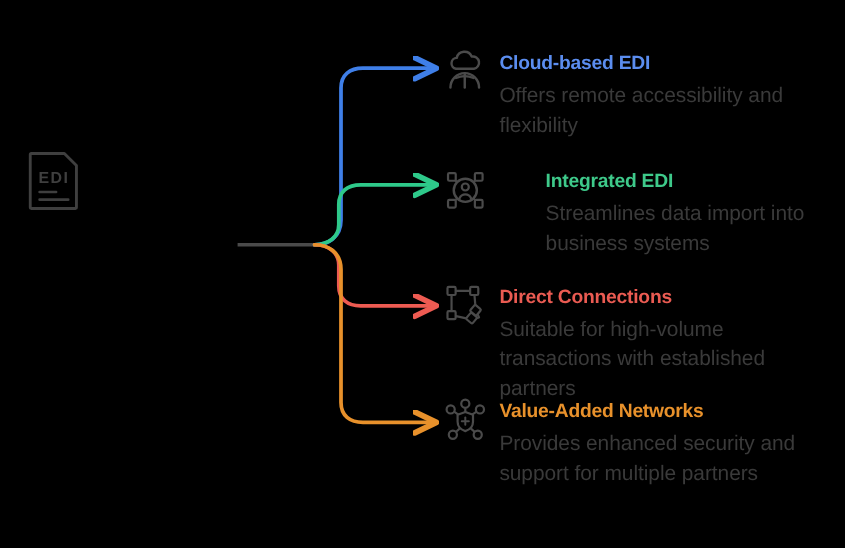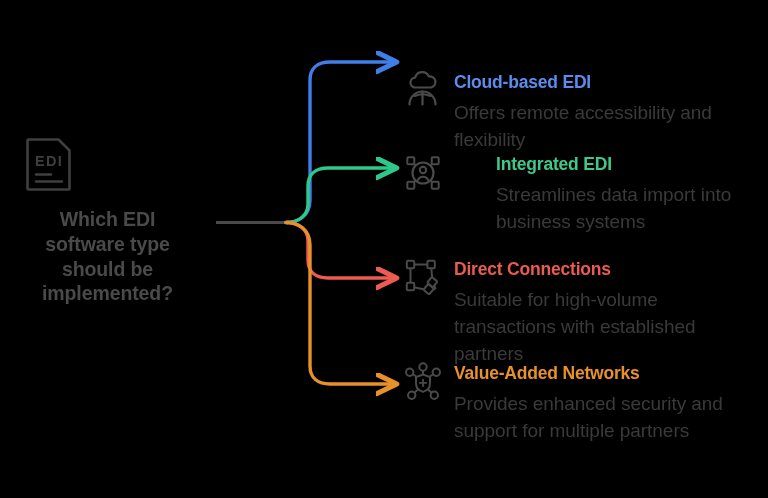--- a/index.html
+++ b/index.html
@@ -91,40 +91,39 @@
   }
   .branch-desc {
     color: #3a3a3a;
     font-size: 19px;
     font-weight: 400;
     line-height: 1.42;
     margin-top: 9px;
     letter-spacing: -0.05px;
   }
 
-  #branch-0 { top: 44px; margin-top: 25px; }
+  #branch-0 { top: 44px; }
   #branch-1 { top: 151px; gap: 42px; }
   #branch-2 { top: 256px; }
   #branch-3 { top: 360px; }
 </style>
 </head>
 <body>
 
 <div id="diagram">
 
   <div class="root-node">
     <span class="root-icon">
       <svg class="root-icon" viewBox="0 0 58 58" xmlns="http://www.w3.org/2000/svg">
         <path d="M8.5 4.5 h30 l11 11 v38 a1 1 0 0 1 -1 1 h-40 a1 1 0 0 1 -1 -1 v-48 a1 1 0 0 1 1 -1 z" fill="none" stroke="#3f3f3f" stroke-width="2.6" stroke-linejoin="round"></path>
         <text x="29" y="31" text-anchor="middle" font-family="Liberation Sans, sans-serif" font-size="14.5" font-weight="700" letter-spacing="1.2" fill="#3f3f3f">EDI</text>
         <line x1="16" y1="39.5" x2="31" y2="39.5" stroke="#3f3f3f" stroke-width="2.4" stroke-linecap="round"></line>
         <line x1="16" y1="46.5" x2="42" y2="46.5" stroke="#3f3f3f" stroke-width="2.4" stroke-linecap="round"></line>
       </svg>
     </span>
-    <div class="root-label">Which EDI software type should be implemented?</div>
   </div>
 
   <svg id="connectors" viewBox="0 0 768 498" xmlns="http://www.w3.org/2000/svg">
     <defs>
       <marker id="ah-blue" markerWidth="7" markerHeight="7" refX="4.2" refY="3.2" orient="auto">
         <path d="M0.4,0.4 L6.2,3.2 L0.4,6.0" fill="none" stroke="#3f7fe8" stroke-width="1.5" stroke-linecap="round" stroke-linejoin="round"></path>
       </marker>
       <marker id="ah-green" markerWidth="7" markerHeight="7" refX="4.2" refY="3.2" orient="auto">
         <path d="M0.4,0.4 L6.2,3.2 L0.4,6.0" fill="none" stroke="#2ec98a" stroke-width="1.5" stroke-linecap="round" stroke-linejoin="round"></path>
       </marker>

